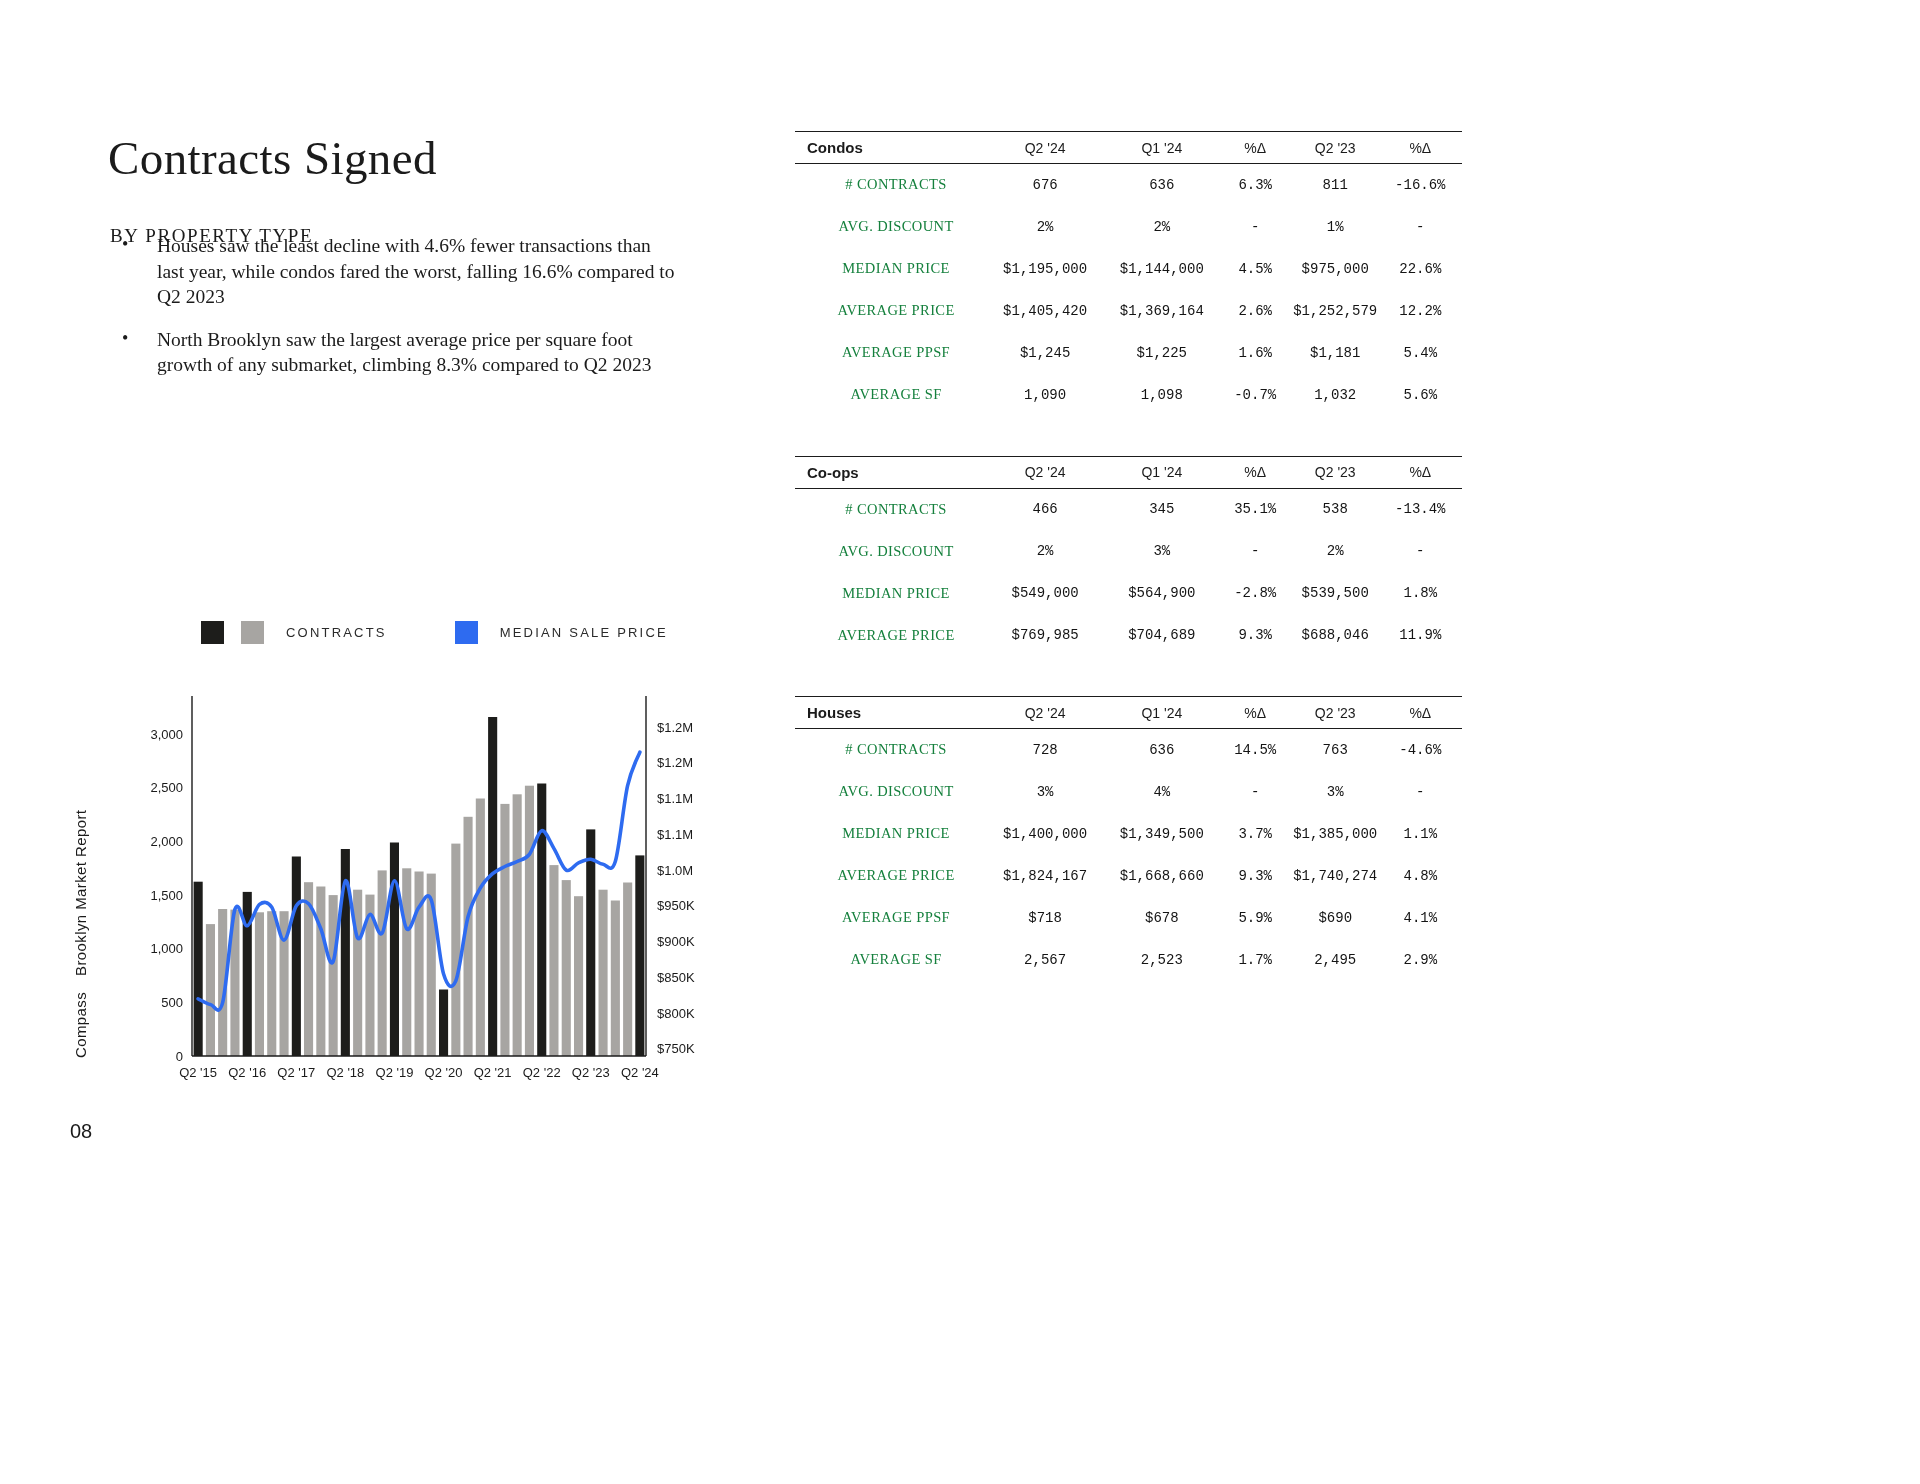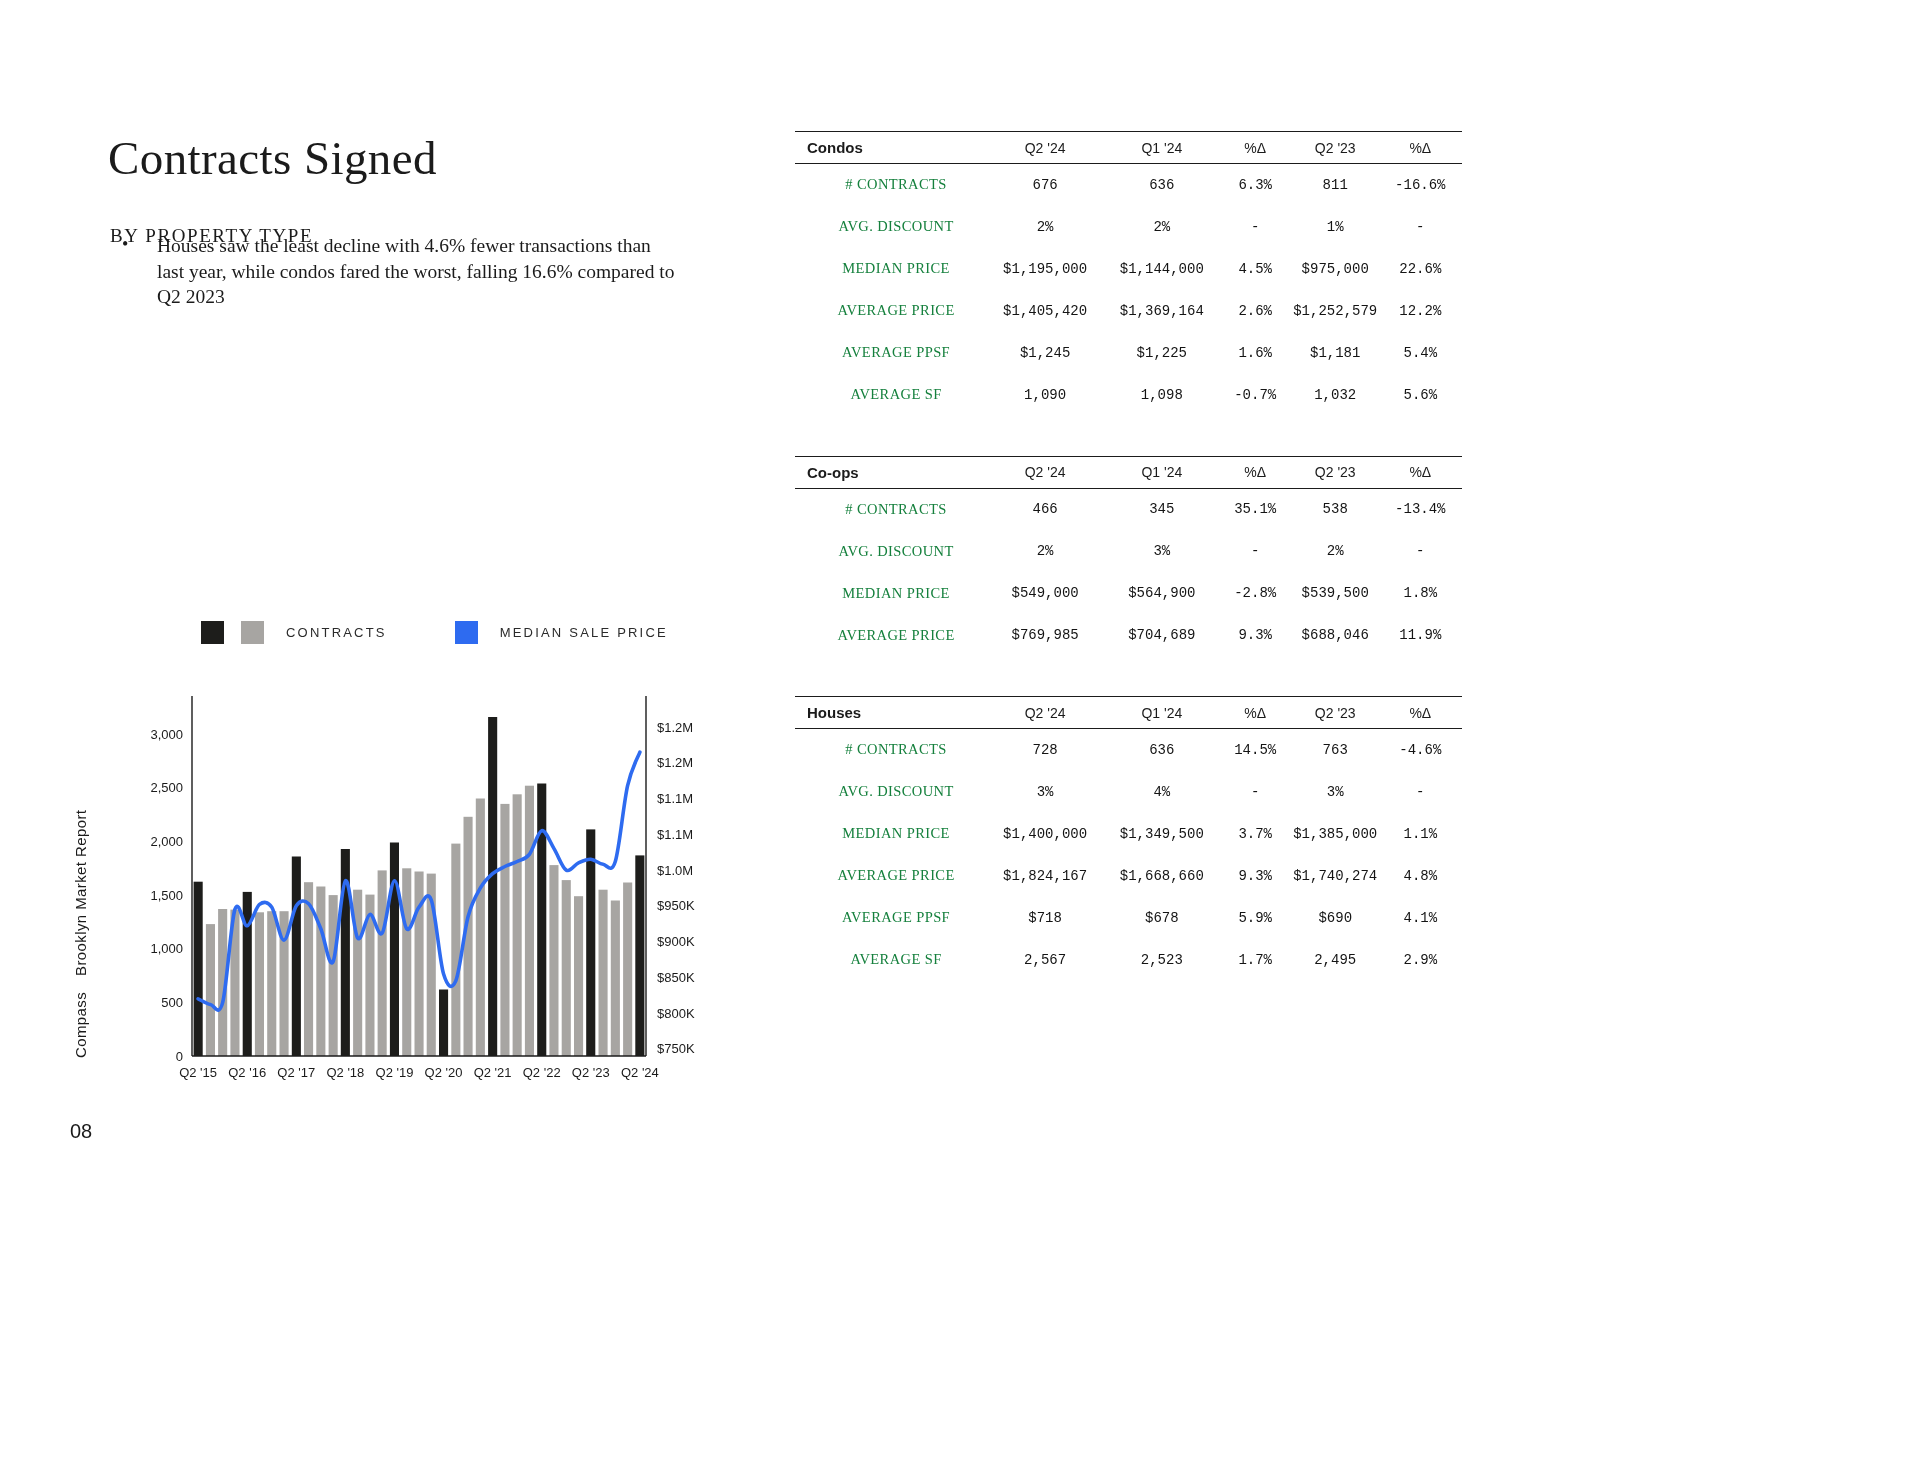--- a/index.html
+++ b/index.html
@@ -56,20 +56,21 @@
   .page-number { left: 70px; top: 1120px; font-family: "Liberation Sans", sans-serif; font-size: 20px; }
 </style>
 </head>
 <body>
 
 <h1 class="abs page-title">Contracts Signed</h1>
 <div class="abs page-subtitle">BY PROPERTY TYPE</div>
 
 <ul class="abs bullets" id="bullets">
     <li>Houses saw the least decline with 4.6% fewer transactions than last year, while condos fared the worst, falling 16.6% compared to Q2 2023</li>
+    <li>North Brooklyn saw the largest average price per square foot growth of any submarket, climbing 8.3% compared to Q2 2023</li>
   </ul>
 
 <div class="abs legend">
   <span class="sw" style="background: rgb(29, 29, 27);"></span>
   <span class="sw" style="background: rgb(167, 165, 162);"></span>
   <span class="legend-label">CONTRACTS</span>
   <span class="legend-gap"></span>
   <span class="sw" style="background: rgb(46, 107, 240);"></span>
   <span class="legend-label">MEDIAN SALE PRICE</span>
 </div>

